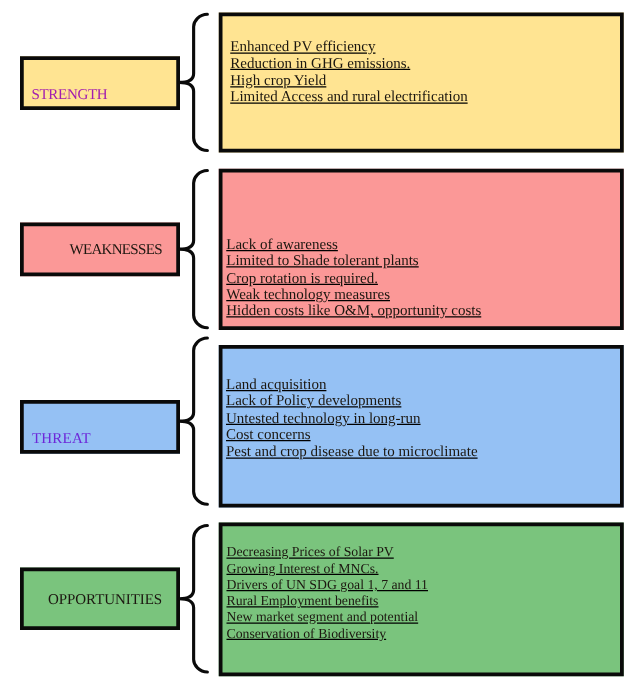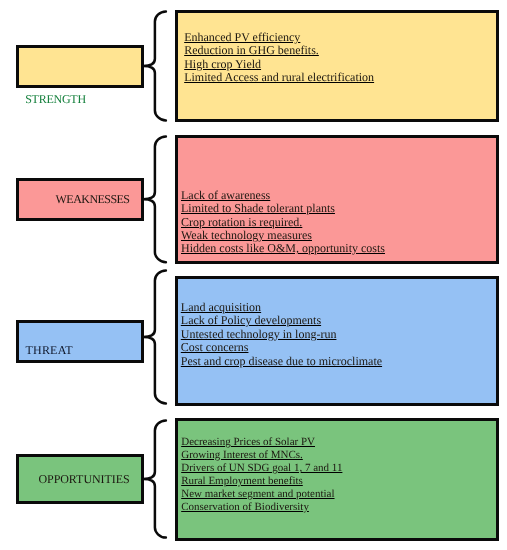--- a/index.html
+++ b/index.html
@@ -22,26 +22,26 @@
               stroke-linecap:round;stroke-linejoin:round;}
 </style>
 </head>
 <body>
 
 <div id="canvas">
 
   <div class="content-box" style="left: 174.6px; top: 9.9px; width: 324.4px; height: 112.5px; background: rgb(255, 228, 146); border-color: rgb(10, 10, 10);"></div>
   <ul class="content-list" style="left: 184.2px; top: 30.7px; line-height: 13.4px; font-size: 12px;">
     <li>Enhanced PV efficiency</li>
-    <li>Reduction in GHG benefits.</li>
+    <li>Reduction in GHG emissions.</li>
     <li>High crop Yield</li>
     <li>Limited Access and rural electrification</li>
   </ul>
   <div class="label-box" style="left: 16.2px; top: 45px; width: 128px; height: 43px; background: rgb(255, 228, 146); border-color: rgb(10, 10, 10);"></div>
-  <div class="label-text" style="left: 25.2px; top: 67.6px; letter-spacing: -0.25px; color: #15803d; margin-top: 24px;">STRENGTH</div>
+  <div class="label-text" style="left: 25.2px; top: 67.6px; letter-spacing: -0.25px; color: #a21caf;">STRENGTH</div>
   <svg class="brace" width="30" height="111.8" style="left: 142px; top: 9.7px;">
       <path d="M 23.9 1.4 C 17.4 1.4 12.9 6.9 12.9 11.4 L 12.9 48.699999999999996 Q 12.9 55.9 1.4 55.9 Q 12.9 55.9 12.9 63.1 L 12.9 100.39999999999999 C 12.9 104.89999999999999 17.4 110.39999999999999 23.9 110.39999999999999" stroke="#0a0a0a"></path>
     </svg>
 
   <div class="content-box" style="left: 174.6px; top: 134.8px; width: 324.4px; height: 129.3px; background: rgb(251, 152, 151); border-color: rgb(10, 10, 10);"></div>
   <ul class="content-list" style="left: 181px; top: 164.7px; line-height: 13.4px; font-size: 12px; margin-top: 24px;">
     <li>Lack of awareness</li>
     <li>Limited to Shade tolerant plants</li>
     <li>Crop rotation is required.</li>
     <li>Weak technology measures</li>
@@ -55,21 +55,21 @@
 
   <div class="content-box" style="left: 174.6px; top: 276.1px; width: 324.4px; height: 130px; background: rgb(149, 193, 244); border-color: rgb(10, 10, 10);"></div>
   <ul class="content-list" style="left: 180.8px; top: 300.8px; line-height: 13.5px; font-size: 12px;">
     <li>Land acquisition</li>
     <li>Lack of Policy developments</li>
     <li>Untested technology in long-run</li>
     <li>Cost concerns</li>
     <li>Pest and crop disease due to microclimate</li>
   </ul>
   <div class="label-box" style="left: 16.2px; top: 319.7px; width: 128px; height: 43.2px; background: rgb(149, 193, 244); border-color: rgb(10, 10, 10);"></div>
-  <div class="label-text" style="left: 25.5px; top: 342.5px; letter-spacing: 0.2px; color: #0f172a;">THREAT</div>
+  <div class="label-text" style="left: 25.5px; top: 342.5px; letter-spacing: 0.2px; color: #6d28d9;">THREAT</div>
   <svg class="brace" width="30" height="135.8" style="left: 142px; top: 269.2px;">
       <path d="M 23.9 1.4 C 17.4 1.4 12.9 6.9 12.9 11.4 L 12.9 60.7 Q 12.9 67.9 1.4 67.9 Q 12.9 67.9 12.9 75.10000000000001 L 12.9 124.4 C 12.9 128.9 17.4 134.4 23.9 134.4" stroke="#0a0a0a"></path>
     </svg>
 
   <div class="content-box" style="left: 174.6px; top: 418.2px; width: 324.4px; height: 122.4px; background: rgb(122, 196, 125); border-color: rgb(10, 10, 10);"></div>
   <ul class="content-list" style="left: 181.2px; top: 436.2px; line-height: 12.96px; font-size: 11px;">
     <li>Decreasing Prices of Solar PV</li>
     <li>Growing Interest of MNCs.</li>
     <li>Drivers of UN SDG goal 1, 7 and 11</li>
     <li>Rural Employment benefits</li>

